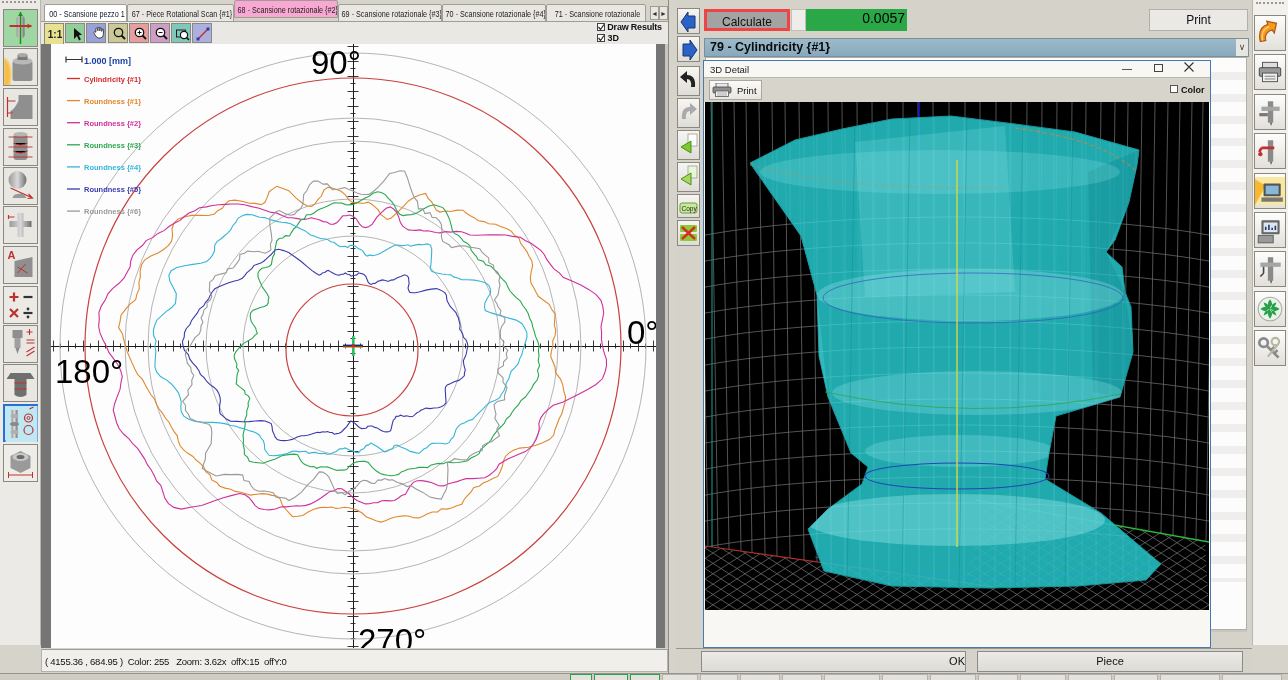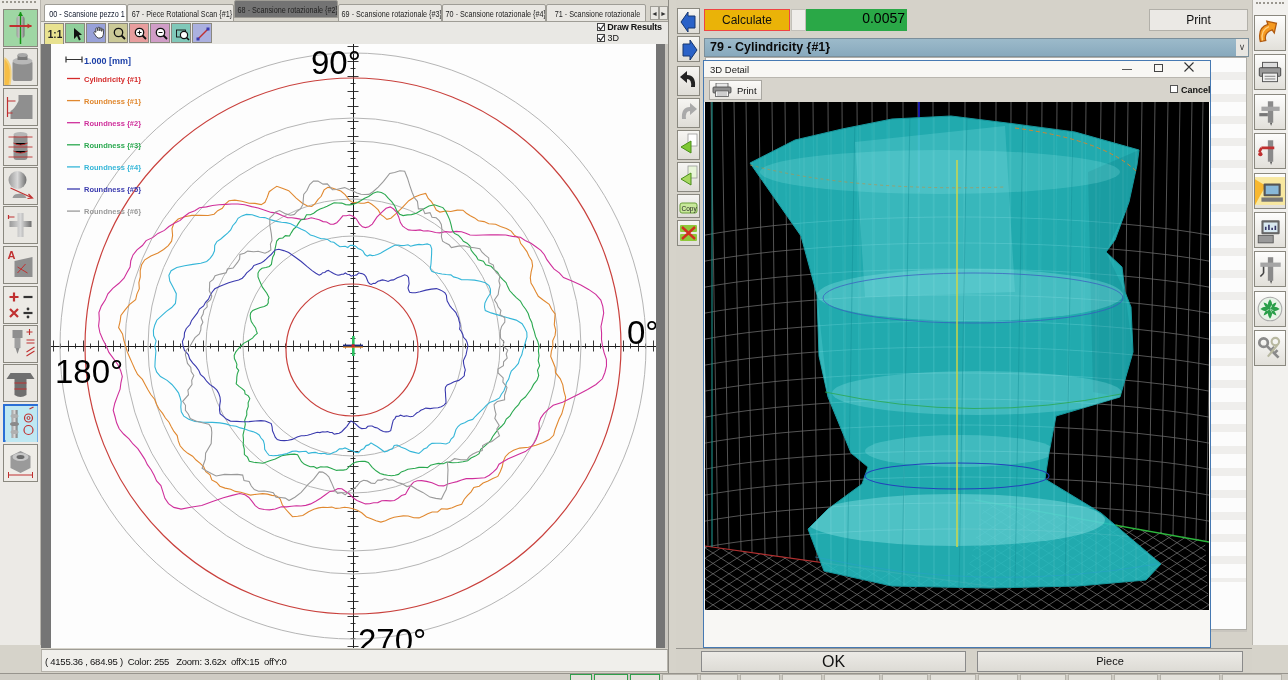--- a/index.html
+++ b/index.html
@@ -105,21 +105,21 @@
 <div class="abs" style="left:0;top:645px;width:41px;height:35px;background:#d6d3ca"></div>
 
 <div class="abs" style="left:41px;top:0;width:627px;height:680px;background:#d6d3ca"></div>
 
 <div class="abs" style="left:44px;top:4px;width:83px;height:18px;background:#fff;border:1px solid #9f9d96;border-radius:2px 2px 0 0;color:#0f172a;text-align:center;line-height:17px;white-space:nowrap;overflow:hidden">
     <span style="display:block;width:104px;margin-left:-10px;font-size:9.5px;transform:scaleX(0.76);transform-origin:center;text-align:center">00 - Scansione pezzo 1</span>
   </div>
 <div class="abs" style="left:127px;top:4px;width:107px;height:18px;background:#e9e7e2;border:1px solid #9f9d96;border-bottom:1px solid #9f9d96;border-radius:2px 2px 0 0;color:#222;text-align:center;line-height:17px;white-space:nowrap;overflow:hidden">
     <span style="display:block;width:134px;margin-left:-13px;font-size:9.5px;transform:scaleX(0.76);transform-origin:center;text-align:center">67 - Piece Rotational Scan {#1}</span>
   </div>
-<div class="abs" style="left:234px;top:0;width:104px;height:18px;background:#737373;border:1px solid #9f9d96;border-bottom:1px solid #9f9d96;border-radius:2px 2px 0 0;color:#222;text-align:center;line-height:17px;white-space:nowrap;overflow:hidden">
+<div class="abs" style="left:234px;top:0;width:104px;height:18px;background:#f9a8d4;border:1px solid #9f9d96;border-bottom:1px solid #9f9d96;border-radius:2px 2px 0 0;color:#222;text-align:center;line-height:17px;white-space:nowrap;overflow:hidden">
     <span style="display:block;width:130px;margin-left:-13px;font-size:9.5px;transform:scaleX(0.76);transform-origin:center;text-align:center">68 - Scansione rotazionale {#2}</span>
   </div>
 <div class="abs" style="left:338px;top:4px;width:104px;height:18px;background:#e9e7e2;border:1px solid #9f9d96;border-bottom:1px solid #9f9d96;border-radius:2px 2px 0 0;color:#222;text-align:center;line-height:17px;white-space:nowrap;overflow:hidden">
     <span style="display:block;width:130px;margin-left:-13px;font-size:9.5px;transform:scaleX(0.76);transform-origin:center;text-align:center">69 - Scansione rotazionale {#3}</span>
   </div>
 <div class="abs" style="left:442px;top:4px;width:104px;height:18px;background:#e9e7e2;border:1px solid #9f9d96;border-bottom:1px solid #9f9d96;border-radius:2px 2px 0 0;color:#222;text-align:center;line-height:17px;white-space:nowrap;overflow:hidden">
     <span style="display:block;width:130px;margin-left:-13px;font-size:9.5px;transform:scaleX(0.76);transform-origin:center;text-align:center">70 - Scansione rotazionale {#4}</span>
   </div>
 <div class="abs" style="left:546px;top:4px;width:100px;height:18px;background:#e9e7e2;border:1px solid #9f9d96;border-bottom:1px solid #9f9d96;border-radius:2px 2px 0 0;color:#222;text-align:center;line-height:17px;white-space:nowrap;overflow:hidden">
     <span style="display:block;width:125px;margin-left:-12px;font-size:9.5px;transform:scaleX(0.76);transform-origin:center;text-align:center">71 - Scansione rotazionale</span>
@@ -158,21 +158,21 @@
     </svg></div>
 <div class="abs" style="left:192px;top:23px;width:20px;height:20px;background:#abb0df;border:1px solid #8a887f"><svg width="20" height="20" viewBox="0 0 20 20">
       <line x1="5" y1="15" x2="15" y2="5" stroke="#c03030" stroke-width="1.4"></line>
       <rect x="3.5" y="13.5" width="3" height="3" fill="#3a3ab0"></rect>
       <rect x="13.5" y="3.5" width="3" height="3" fill="#3a3ab0"></rect>
     </svg></div>
 
 <div class="abs" style="left:597px;top:21.5px;width:90px;height:11px;font-size:9px;letter-spacing:-0.2px;font-weight:bold;color:#111;white-space:nowrap"><span style="display:inline-block;width:8px;height:8px;border:1px solid #444;background:#fff;position:relative;vertical-align:-1px"><svg width="8" height="8" style="position:absolute;left:-1px;top:-1px">
         <path d="M1.5 4 L3.5 6.5 L7 1.5" stroke="#333" stroke-width="1.3" fill="none"></path>
       </svg></span> Draw Results</div>
-<div class="abs" style="left:597px;top:32.5px;width:60px;height:11px;font-size:9px;font-weight:normal;color:#111;white-space:nowrap"><span style="display:inline-block;width:8px;height:8px;border:1px solid #444;background:#fff;position:relative;vertical-align:-1px"><svg width="8" height="8" style="position:absolute;left:-1px;top:-1px">
+<div class="abs" style="left:597px;top:32.5px;width:60px;height:11px;font-size:9px;font-weight:bold;color:#111;white-space:nowrap"><span style="display:inline-block;width:8px;height:8px;border:1px solid #444;background:#fff;position:relative;vertical-align:-1px"><svg width="8" height="8" style="position:absolute;left:-1px;top:-1px">
         <path d="M1.5 4 L3.5 6.5 L7 1.5" stroke="#333" stroke-width="1.3" fill="none"></path>
       </svg></span> 3D</div>
 
 <div class="abs" style="left:41px;top:44px;width:10px;height:604px;background:#757575"></div>
 <div class="abs" style="left:656px;top:44px;width:9px;height:604px;background:#757575"></div>
 <div class="abs" style="left:665px;top:44px;width:3px;height:604px;background:#c9c6bf"></div>
 
 <div class="abs" style="left:51px;top:44px;width:605px;height:604px;background:#fdfdfd">
 <svg width="605" height="604" viewBox="0 0 605 604">
 <line x1="0" y1="302.5" x2="605" y2="302.5" stroke="#1a1a1a" stroke-width="1"></line>
@@ -248,21 +248,21 @@
 <div class="abs" style="left:677px;top:194px;width:23px;height:24px;background:linear-gradient(#f6f5f2,#dfddd7);border:1px solid #8a887f"><svg width="21" height="22" viewBox="0 0 21 22">
       <rect x="2" y="8" width="17" height="10" rx="2" fill="#c8e89a" stroke="#6a9f3a" stroke-width="1"></rect>
       <text x="3.5" y="15.5" font-size="6.5" fill="#222">Copy</text>
     </svg></div>
 <div class="abs" style="left:677px;top:220px;width:23px;height:26px;background:linear-gradient(#f6f5f2,#dfddd7);border:1px solid #8a887f"><svg width="21" height="24" viewBox="0 0 21 24">
       <rect x="2" y="4" width="17" height="7" rx="1" fill="#8fc83a"></rect>
       <rect x="2" y="13" width="17" height="7" rx="1" fill="#8fc83a"></rect>
       <path d="M4,6 L17,18 M17,6 L4,18" stroke="#d03020" stroke-width="2.4"></path>
     </svg></div>
 
-<div class="abs" style="left:704px;top:9px;width:86px;height:22px;border:1px solid #ef4444;font-size:12px;text-align:center;line-height:20px;color:#111;background:#eab308">Calculate</div>
+<div class="abs" style="left:704px;top:9px;width:86px;height:22px;border:3px solid #ef4444;font-size:12px;text-align:center;line-height:20px;color:#111;background:#a3a3a3">Calculate</div>
 <div class="abs" style="left:791px;top:9px;width:15px;height:22px;border:1px solid #c2c0b9;background:#efedea"></div>
 <div class="abs" style="left:806px;top:9px;width:101px;height:22px;background:#2aa847;font-size:14px;text-align:right;line-height:19px;color:#000;padding-right:2px">0.0057</div>
 <div class="abs" style="left:1149px;top:9px;width:99px;height:22px;border:1px solid #b2b0a9;font-size:12px;text-align:center;line-height:20px;color:#111;background:#ebe9e5">Print</div>
 
 <div class="abs" style="left:704px;top:38px;width:545px;height:19px;background:linear-gradient(#9cbaca,#88a9bd);border:1px solid #7b8f9b"></div>
 <div class="abs" style="left:710px;top:40px;font-size:12.5px;font-weight:bold;color:#0a0a0a">79 - Cylindricity {#1}</div>
 <div class="abs" style="left:1236px;top:39px;width:12px;height:17px;background:#e8e6e1;color:#444;font-size:9px;text-align:center;line-height:17px">∨</div>
 
 <div class="abs" style="left:705px;top:57px;width:542px;height:573px;background:#fcfcfc;border:1px solid #b0aea8;background-image:repeating-linear-gradient(#fcfcfc 0px,#fcfcfc 14px,#efeeec 14px,#efeeec 22px);background-size:100% 524px;background-repeat:no-repeat"></div>
 <div class="abs" style="left:705px;top:630px;width:542px;height:2px;background:#c9c6bf"></div>
@@ -280,21 +280,21 @@
 <div class="abs" style="left:709px;top:80px;width:53px;height:20px;background:linear-gradient(#fbfaf8,#e8e6e1);border:1px solid #a9a7a1"></div>
 <svg class="abs" style="left:712px;top:83px" width="20" height="14" viewBox="0 0 20 14">
     <rect x="4" y="0" width="12" height="5" fill="#e8e8e8" stroke="#555" stroke-width="0.8"></rect>
     <rect x="1" y="4" width="18" height="6" rx="1" fill="#8f8f8f" stroke="#444" stroke-width="0.8"></rect>
     <rect x="3.5" y="8" width="13" height="5.5" fill="#f4f4f4" stroke="#555" stroke-width="0.8"></rect>
     <line x1="5" y1="10" x2="15" y2="10" stroke="#888" stroke-width="0.7"></line>
     <line x1="5" y1="12" x2="15" y2="12" stroke="#888" stroke-width="0.7"></line>
   </svg>
 <div class="abs" style="left:737px;top:85px;font-size:9.5px;color:#111">Print</div>
 <div class="abs" style="left:1170px;top:85px;width:8px;height:8px;border:1px solid #555;background:#fff"></div>
-<div class="abs" style="left:1181px;top:85px;font-size:9px;font-weight:bold;color:#111">Cancel</div>
+<div class="abs" style="left:1181px;top:85px;font-size:9px;font-weight:bold;color:#111">Color</div>
 
 <div class="abs" style="left:705px;top:102px;width:504px;height:508px;background:#000;overflow:hidden">
 <svg width="504" height="508" viewBox="0 0 504 508">
 <line x1="-5" y1="0" x2="3" y2="444" stroke="#686868" stroke-width="0.8"></line>
 <line x1="6" y1="0" x2="13" y2="446" stroke="#686868" stroke-width="0.8"></line>
 <line x1="17" y1="0" x2="24" y2="447" stroke="#686868" stroke-width="0.8"></line>
 <line x1="29" y1="0" x2="36" y2="449" stroke="#686868" stroke-width="0.8"></line>
 <line x1="41" y1="0" x2="47" y2="451" stroke="#686868" stroke-width="0.8"></line>
 <line x1="54" y1="0" x2="60" y2="452" stroke="#686868" stroke-width="0.8"></line>
 <line x1="67" y1="0" x2="72" y2="454" stroke="#686868" stroke-width="0.8"></line>
@@ -607,21 +607,21 @@
 <path d="M45,63 Q150,90 300,85" stroke="#cc8833" stroke-width="0.8" fill="none" stroke-dasharray="3 3" stroke-opacity="0.7"></path>
 <ellipse cx="268" cy="196" rx="150" ry="25" fill="none" stroke="#3a55c0" stroke-opacity="0.7" stroke-width="1" clip-path="url(#silclip)"></ellipse>
 <path d="M120,290 Q270,322 416,292" stroke="#2aa84f" stroke-width="1" fill="none" stroke-opacity="0.8"></path>
 <ellipse cx="252" cy="374" rx="92" ry="13" fill="none" stroke="#2244bb" stroke-width="1.1"></ellipse>
 <path d="M110,455 Q280,492 452,462" stroke="#2a9fd0" stroke-width="0.8" fill="none" stroke-opacity="0.6"></path>
 <line x1="252" y1="58" x2="252" y2="445" stroke="#d8d840" stroke-width="1.4"></line>
 </svg>
 </div>
 
 <div class="abs" style="left:676px;top:648px;width:576px;height:1px;background:#989690"></div>
-<div class="abs btn3d" style="left:701px;top:651px;width:265px;height:21px;font-size:16px;text-align:center;line-height:19px;color:#111;background:linear-gradient(#eceae6,#dddbd5)">OK</div>
+<div class="abs btn3d" style="left:701px;top:651px;width:265px;height:21px;font-size:11px;text-align:right;line-height:19px;color:#111;background:linear-gradient(#eceae6,#dddbd5)">OK</div>
 <div class="abs btn3d" style="left:977px;top:651px;width:266px;height:21px;font-size:11px;text-align:center;line-height:19px;color:#111;background:linear-gradient(#eceae6,#dddbd5)">Piece</div>
 
 <div class="abs" style="left:1252px;top:0;width:36px;height:680px;background:#f2f1ee;border-left:1px solid #b8b5ad"></div>
 <div class="abs" style="left:1256px;top:2px;width:28px;height:5px;border-top:2px dotted #9a978f"></div>
 <div class="abs" style="left:1254px;top:15px;width:32px;height:36px;background:linear-gradient(#fdfdfc,#e2e0da);border:1px solid #8a887f"><svg width="30" height="34" viewBox="0 0 28 26" preserveAspectRatio="xMidYMid meet">
       <path d="M5,21 Q2,8 12,5 L11,2 L20,4 L18,13 L16,10 Q8,13 10,20 Z" fill="#f59a20" stroke="#b05a10" stroke-width="1.2"></path>
       <path d="M7,20 Q5,10 13,7" fill="none" stroke="#ffd080" stroke-width="1.2"></path>
     </svg></div>
 <div class="abs" style="left:1254px;top:54px;width:32px;height:36px;background:linear-gradient(#fdfdfc,#e2e0da);border:1px solid #8a887f"><svg width="30" height="34" viewBox="0 0 28 26" preserveAspectRatio="xMidYMid meet">
       <rect x="7" y="4" width="14" height="6" fill="#ddd" stroke="#555" stroke-width="0.9"></rect>

